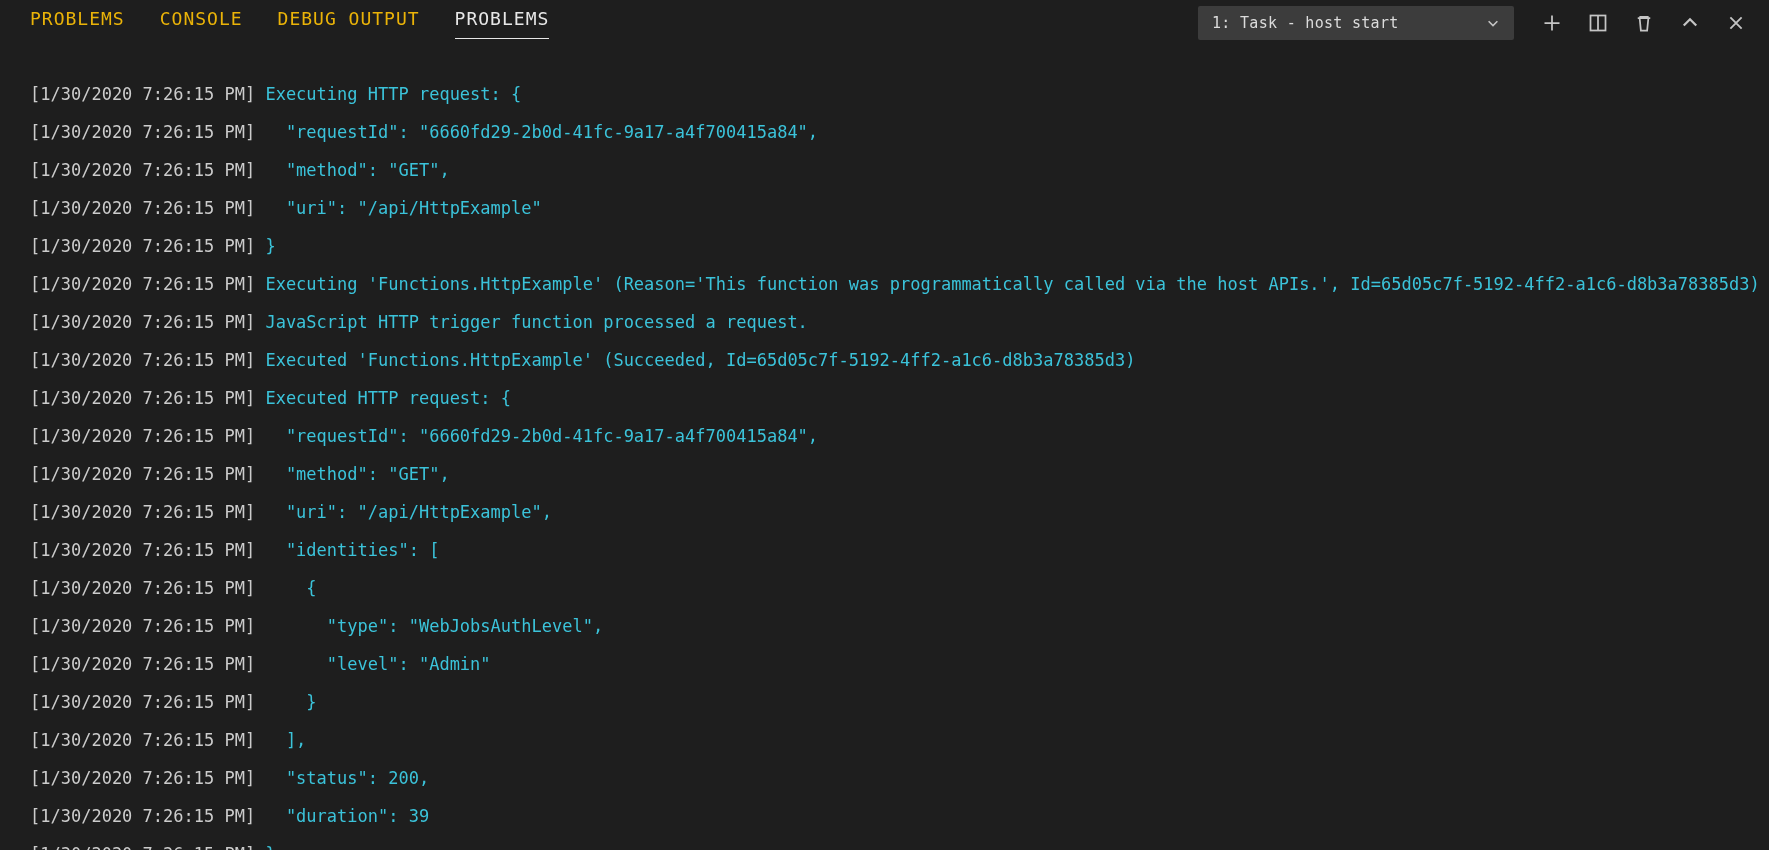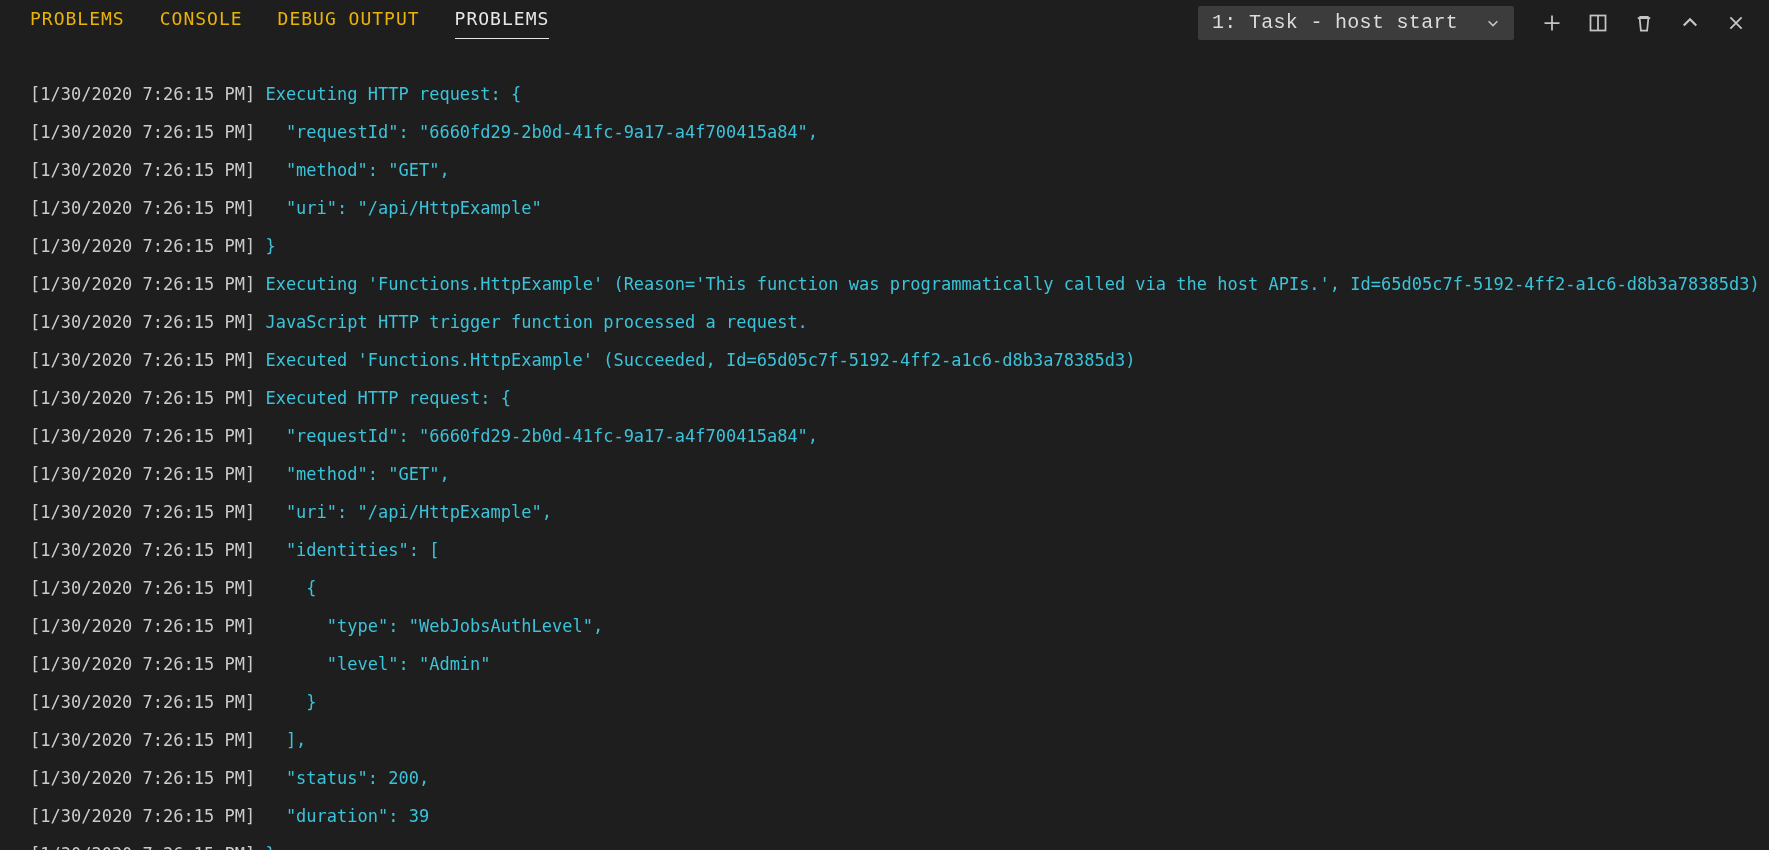--- a/index.html
+++ b/index.html
@@ -56,24 +56,23 @@
 
   .terminal-dd {
     display: flex;
     align-items: center;
     justify-content: space-between;
     width: 290px;
     height: 34px;
     padding: 0 12px 0 14px;
     background: #3c3c3c;
     color: #dcdcdc;
-    font-size: 20px;
+    font-size: 15px;
     letter-spacing: 0.3px;
     border-radius: 2px;
-    font-family: Liberation Mono, monospace;
   }
 
   .dd-chevron {
     display: inline-flex;
     align-items: center;
     justify-content: center;
     width: 18px;
     height: 18px;
   }
 

